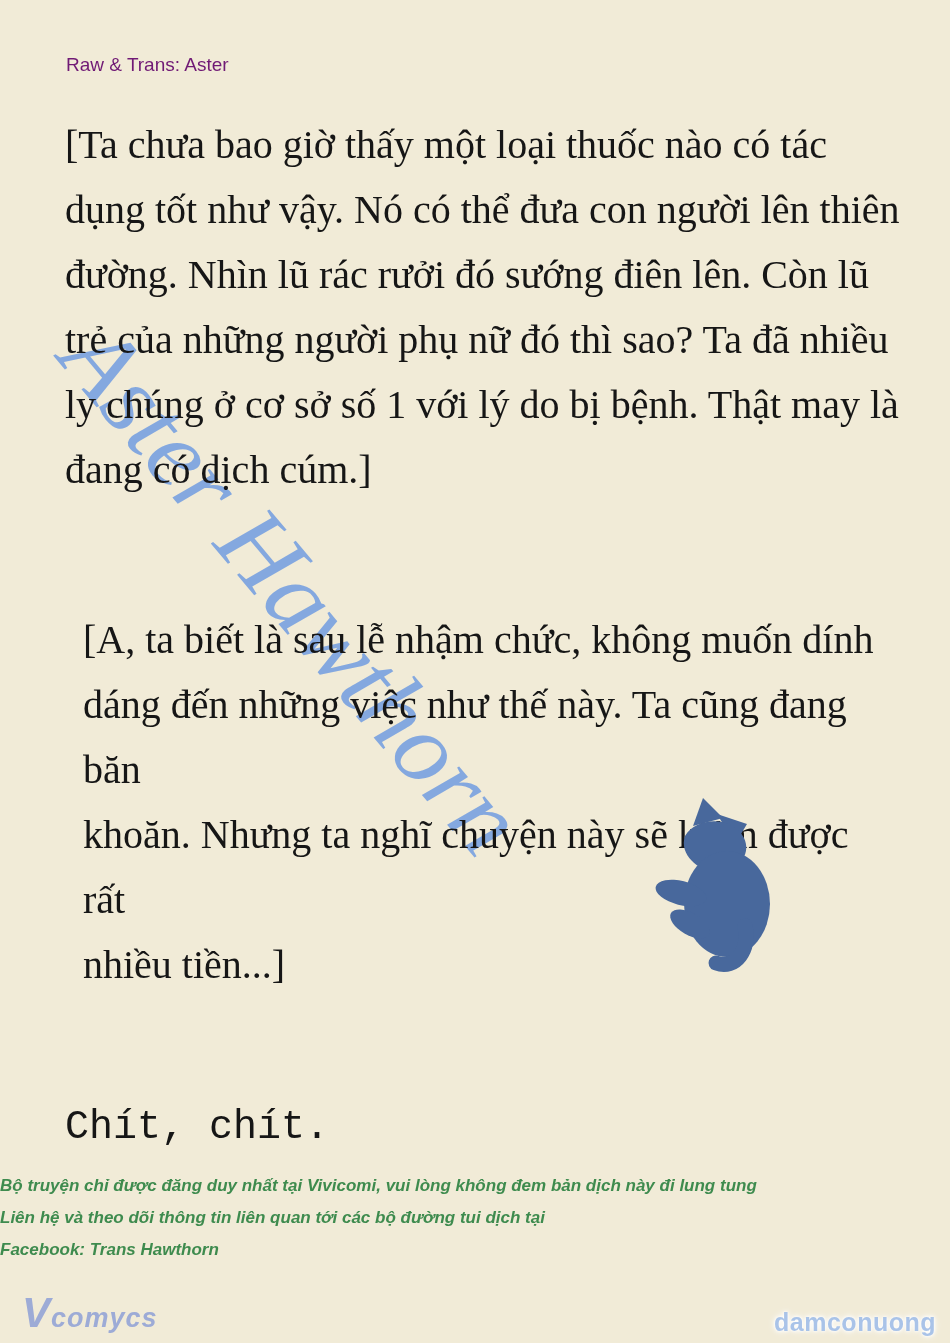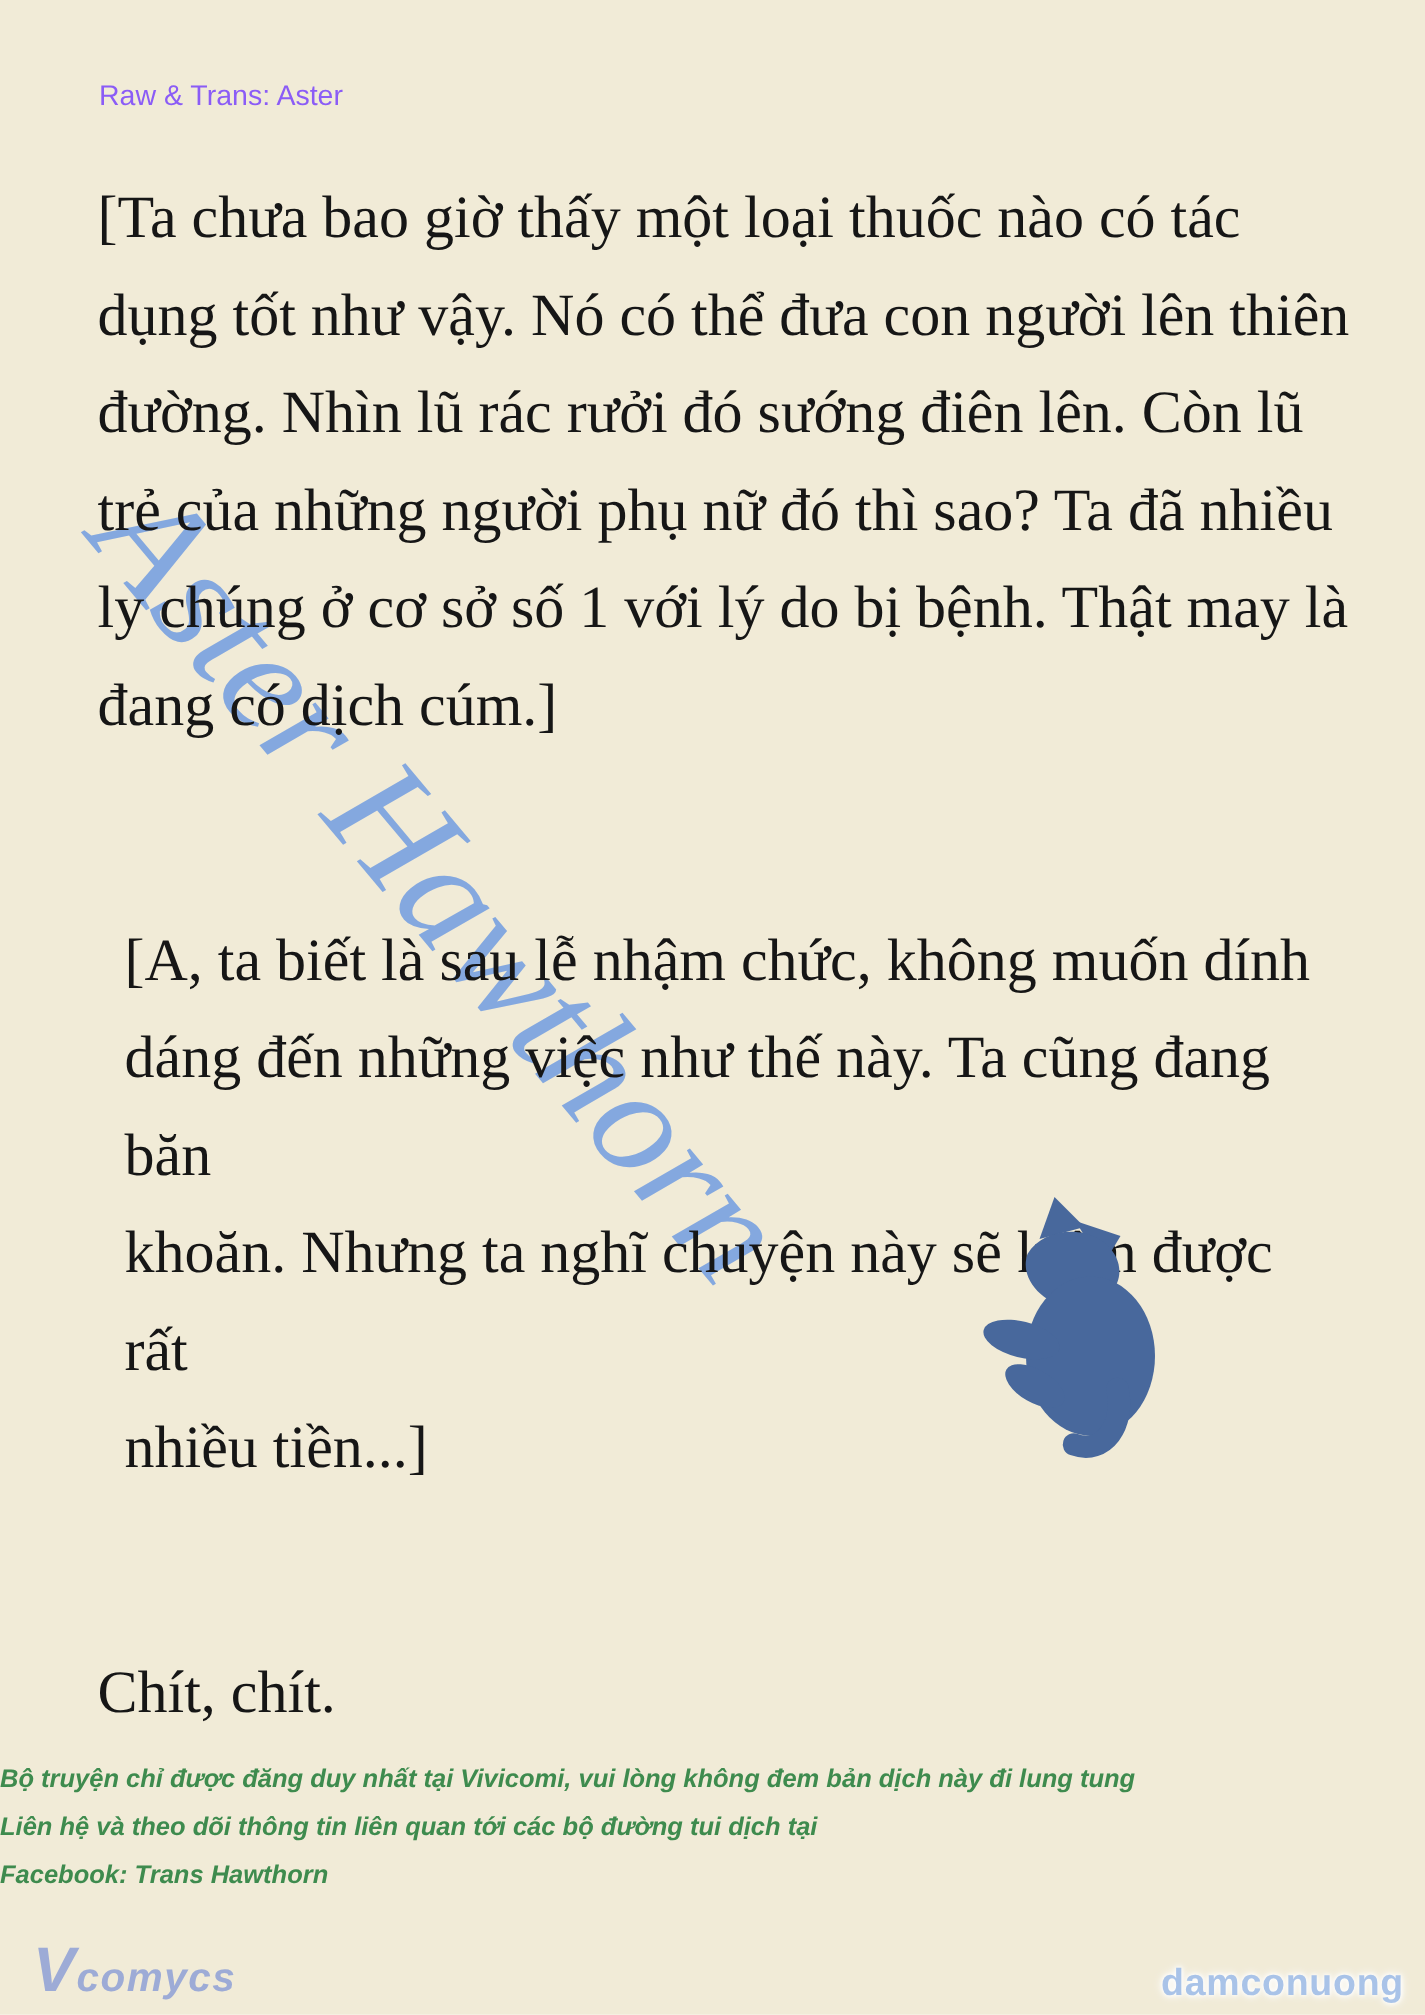--- a/index.html
+++ b/index.html
@@ -10,21 +10,21 @@
     background: #f1ebd7;
     overflow: hidden;
     font-family: "Liberation Serif", serif;
   }
   .header-credit {
     position: absolute;
     top: 54px;
     left: 66px;
     font-family: "Liberation Sans", sans-serif;
     font-size: 19px;
-    color: #8b5cf6;
+    color: #701a75;
     z-index: 3;
   }
   .watermark {
     position: absolute;
     top: 300px;
     left: 128px;
     transform: rotate(50deg);
     transform-origin: 0 0;
     font-family: "Liberation Serif", serif;
     font-style: italic;
@@ -39,21 +39,21 @@
     left: 65px;
     right: 50px;
     top: 112px;
     z-index: 2;
     font-size: 40px;
     line-height: 65px;
     color: #161616;
   }
   .para { margin: 0; }
   .para-2 { margin-top: 105px; margin-left: 18px; }
-  .para-3 { margin-top: 98px; }
+  .para-3 { margin-top: 98px; font-family: Liberation Mono, monospace; }
   .cat-icon {
     position: absolute;
     left: 653px;
     top: 798px;
     z-index: 2;
   }
   .footer-notice {
     position: absolute;
     left: 0;
     right: 0;

